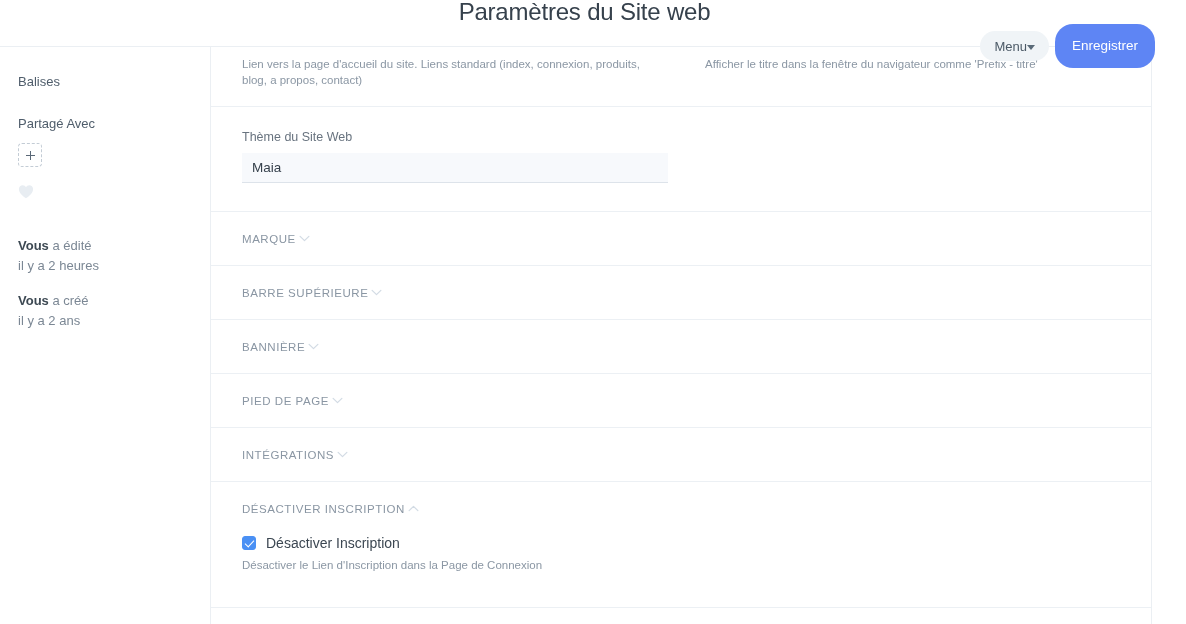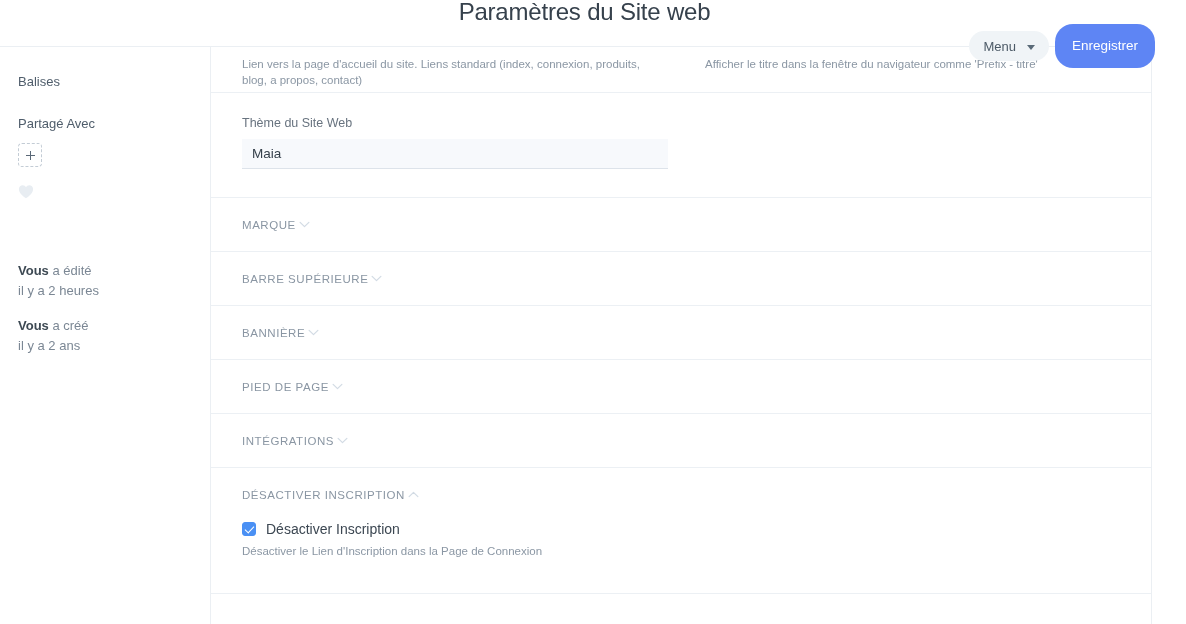--- a/index.html
+++ b/index.html
@@ -47,21 +47,21 @@
     align-items: center;
     justify-content: center;
     line-height: 1;
     white-space: nowrap;
   }
   .btn-menu {
     background: #f0f4f7;
     color: #4c5a67;
     height: 30px;
     padding: 0 14px;
-    gap: 11px;
+    gap: 0;
   }
   .caret-down {
     width: 0; height: 0;
     border-left: 4px solid transparent;
     border-right: 4px solid transparent;
     border-top: 5px solid #5a6a78;
     display: inline-block;
     position: relative;
     top: 1px;
   }
@@ -119,21 +119,21 @@
   .plus::after { top: 4px; left: 0; height: 1.5px; width: 9px; }
 
   .heart-icon {
     margin-top: 17px;
     width: 16px; height: 15px;
     display: block;
     cursor: pointer;
   }
 
   .activity {
-    margin-top: 62px;
+    margin-top: 37px;
     font-size: 13px;
     color: #7b8794;
     line-height: 1.55;
   }
   .activity + .activity { margin-top: 15px; }
   .activity strong { color: #3d4953; font-weight: 700; }
   .activity .when { display: block; }
 
   
   .main {
@@ -149,21 +149,21 @@
 
   .section {
     border-bottom: 1px solid #ecf0f4;
     padding: 0 31px;
   }
 
   
   .row-clipped {
     display: flex;
     padding-top: 9px;
-    padding-bottom: 4px;
+    padding-bottom: 18px;
   }
   .col {
     flex: 1 1 50%;
     padding-right: 30px;
   }
   .col + .col { padding-left: 24px; }
   .help-text {
     font-size: 11.5px;
     color: #8b97a4;
     line-height: 1.4;

